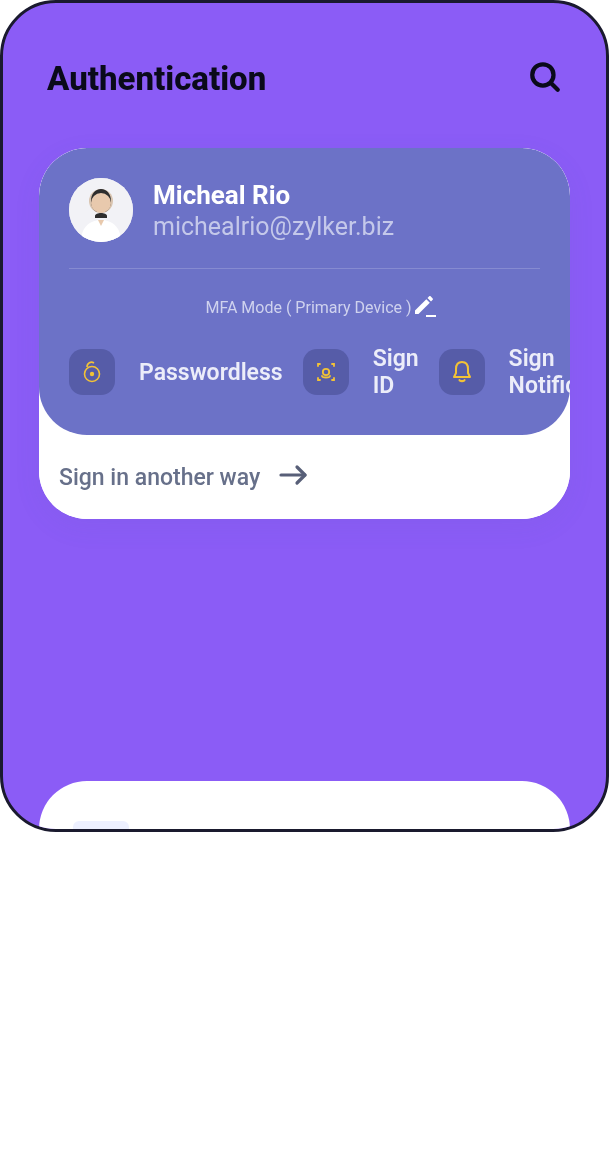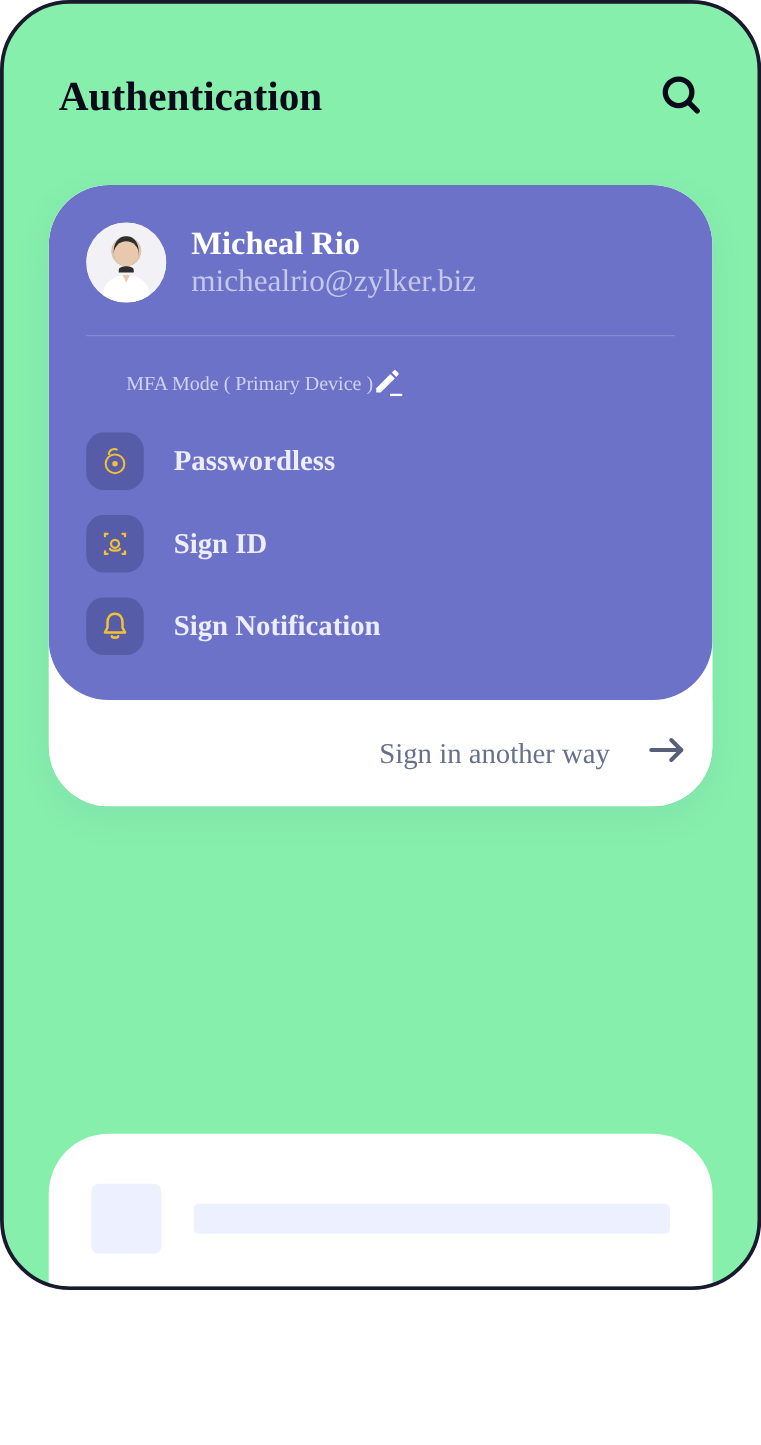--- a/index.html
+++ b/index.html
@@ -9,27 +9,26 @@
     }
     body {
       font-family: -apple-system, BlinkMacSystemFont, 'Segoe UI', Roboto, Helvetica, Arial, sans-serif;
       background: #fff;
       width: 609px;
       height: 1156px;
       overflow: hidden;
     }
     .phone-frame {
       width: 609px;
-      height: 1032px;
-      background: #86efac;
+      height: 832px;
+      background: #8b5cf6;
       border-radius: 56px;
       border: 3px solid #1a1a2e;
       overflow: hidden;
       position: relative;
-      font-family: Liberation Serif, serif;
     }
     .header {
       display: flex;
       align-items: center;
       justify-content: space-between;
       padding: 56px 44px 32px 44px;
     }
     .header-title {
       font-size: 33px;
       font-weight: 800;
@@ -86,36 +85,36 @@
       color: #c4c8ea;
     }
     .divider {
       height: 1px;
       background: rgba(255,255,255,0.18);
       margin: 26px 0 24px 0;
     }
     .mfa-header {
       display: flex;
       align-items: center;
-      justify-content: flex-start;
+      justify-content: center;
       margin-bottom: 24px;
       margin-left: 32px;
     }
     .mfa-label {
       font-size: 16px;
       color: #cfd2ee;
     }
     .edit-icon {
       width: 24px;
       height: 24px;
       color: #fff;
     }
     .mfa-list {
       display: flex;
-      flex-direction: column;
+      flex-direction: row;
       gap: 20px;
     }
     .mfa-item {
       display: flex;
       align-items: center;
       gap: 24px;
     }
     .mfa-icon-box {
       width: 46px;
       height: 46px;
@@ -131,22 +130,22 @@
       height: 28px;
     }
     .mfa-item-label {
       font-size: 23px;
       font-weight: 600;
       color: #ecedf9;
     }
     .signin-row {
       display: flex;
       align-items: center;
-      justify-content: flex-end;
-      gap: 30px;
+      justify-content: flex-start;
+      gap: 18px;
       padding: 28px 20px 28px 20px;
       background: #fff;
     }
     .signin-label {
       font-size: 23px;
       font-weight: 500;
       color: #67708a;
     }
     .arrow-icon {
       width: 32px;

